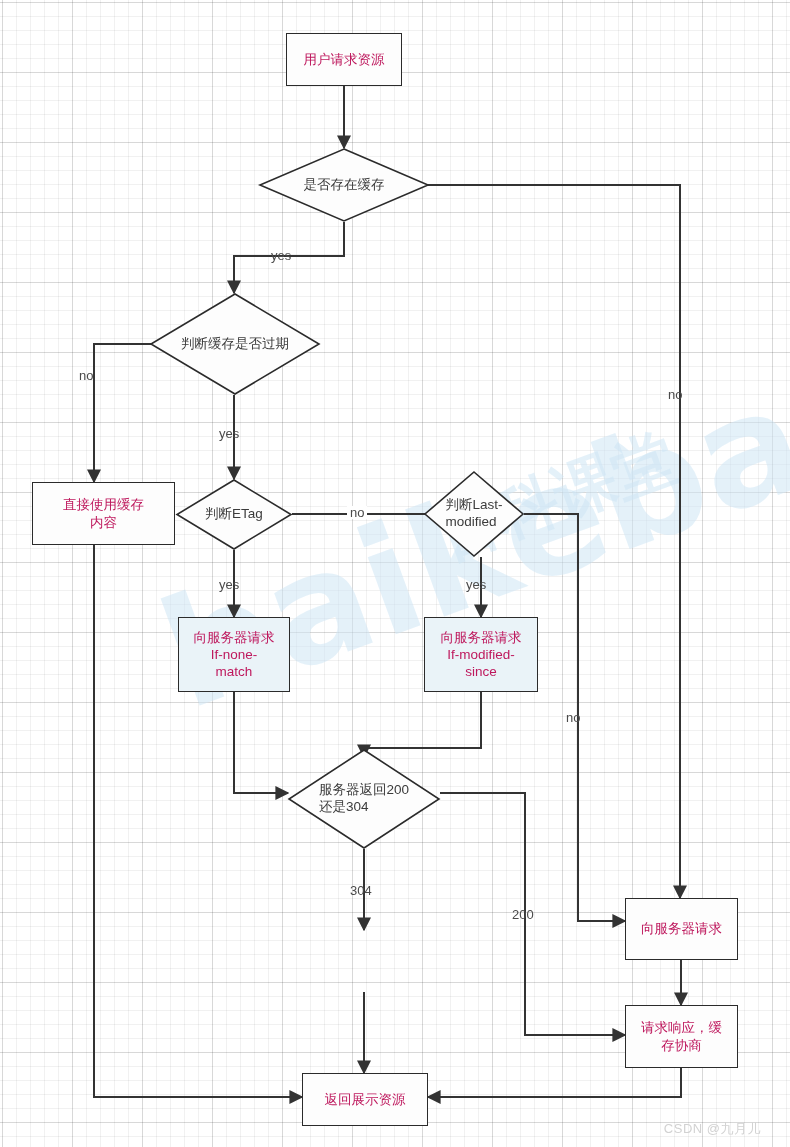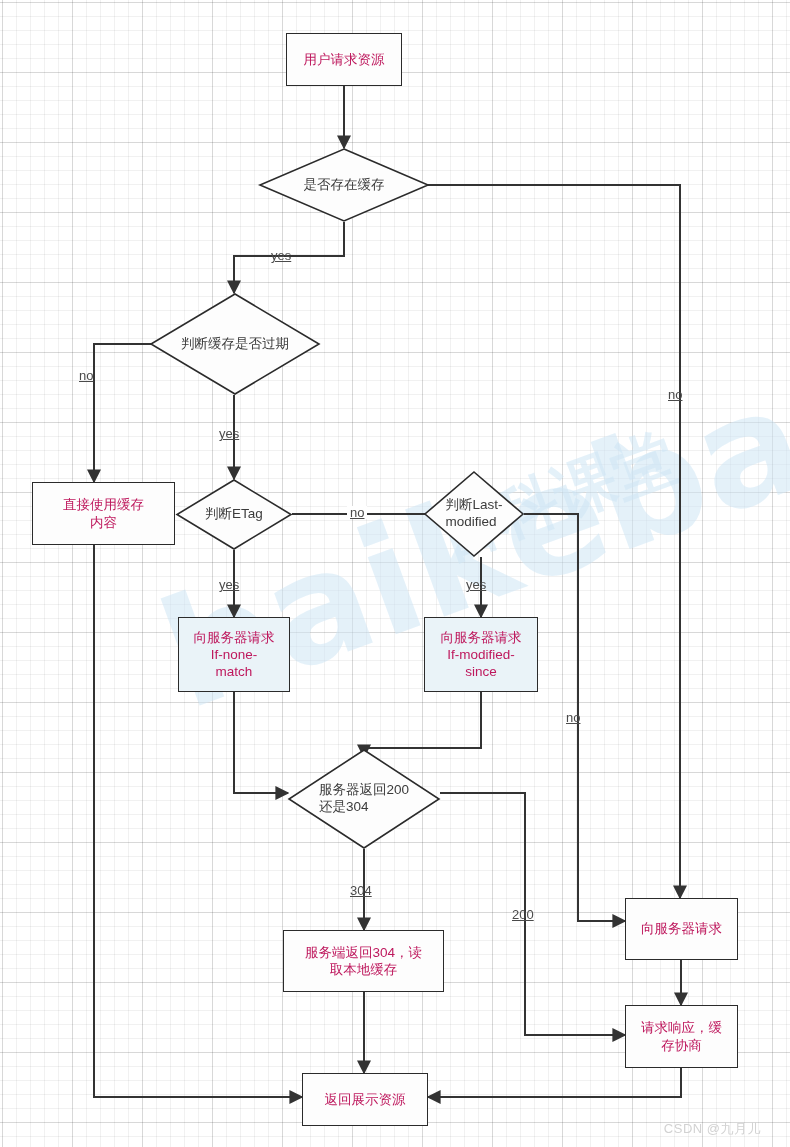--- a/index.html
+++ b/index.html
@@ -73,21 +73,20 @@
     line-height: 1.25;
     pointer-events: none;
   }
   .edge-label {
     position: absolute;
     font-size: 13px;
     color: #4a4a4a;
     background: transparent;
     white-space: nowrap;
     line-height: 1;
-    text-decoration: underline;
   }
   .credit {
     position: absolute;
     right: 29px;
     bottom: 9px;
     font-size: 13px;
     color: #d2d2d2;
     letter-spacing: 0.5px;
     white-space: nowrap;
   }
@@ -196,22 +195,20 @@
 since</div>
 
   <div class="diamond-wrap" style="left:288px; top:749px; width:152px; height:100px;">
     <svg width="152" height="100">
       <polygon points="76,1 151,50 76,99 1,50" fill="#fdfdfd" stroke="#2b2b2b" stroke-width="1.6"></polygon>
     </svg>
     <div class="diamond-label">服务器返回200
 还是304</div>
   </div>
 
-  <div class="node box" style="left:283px; top:930px; width:161px; height:62px;">服务端返回304，读
-取本地缓存</div>
 
   <div class="node box" style="left:625px; top:898px; width:113px; height:62px;">向服务器请求</div>
 
   <div class="node box" style="left:302px; top:1073px; width:126px; height:53px;">返回展示资源</div>
 
   <div class="node box" style="left:625px; top:1005px; width:113px; height:63px;">请求响应，缓
 存协商</div>
 
   <div class="edge-label" style="left:271px; top:249px;">yes</div>
   <div class="edge-label" style="left:668px; top:388px;">no</div>

